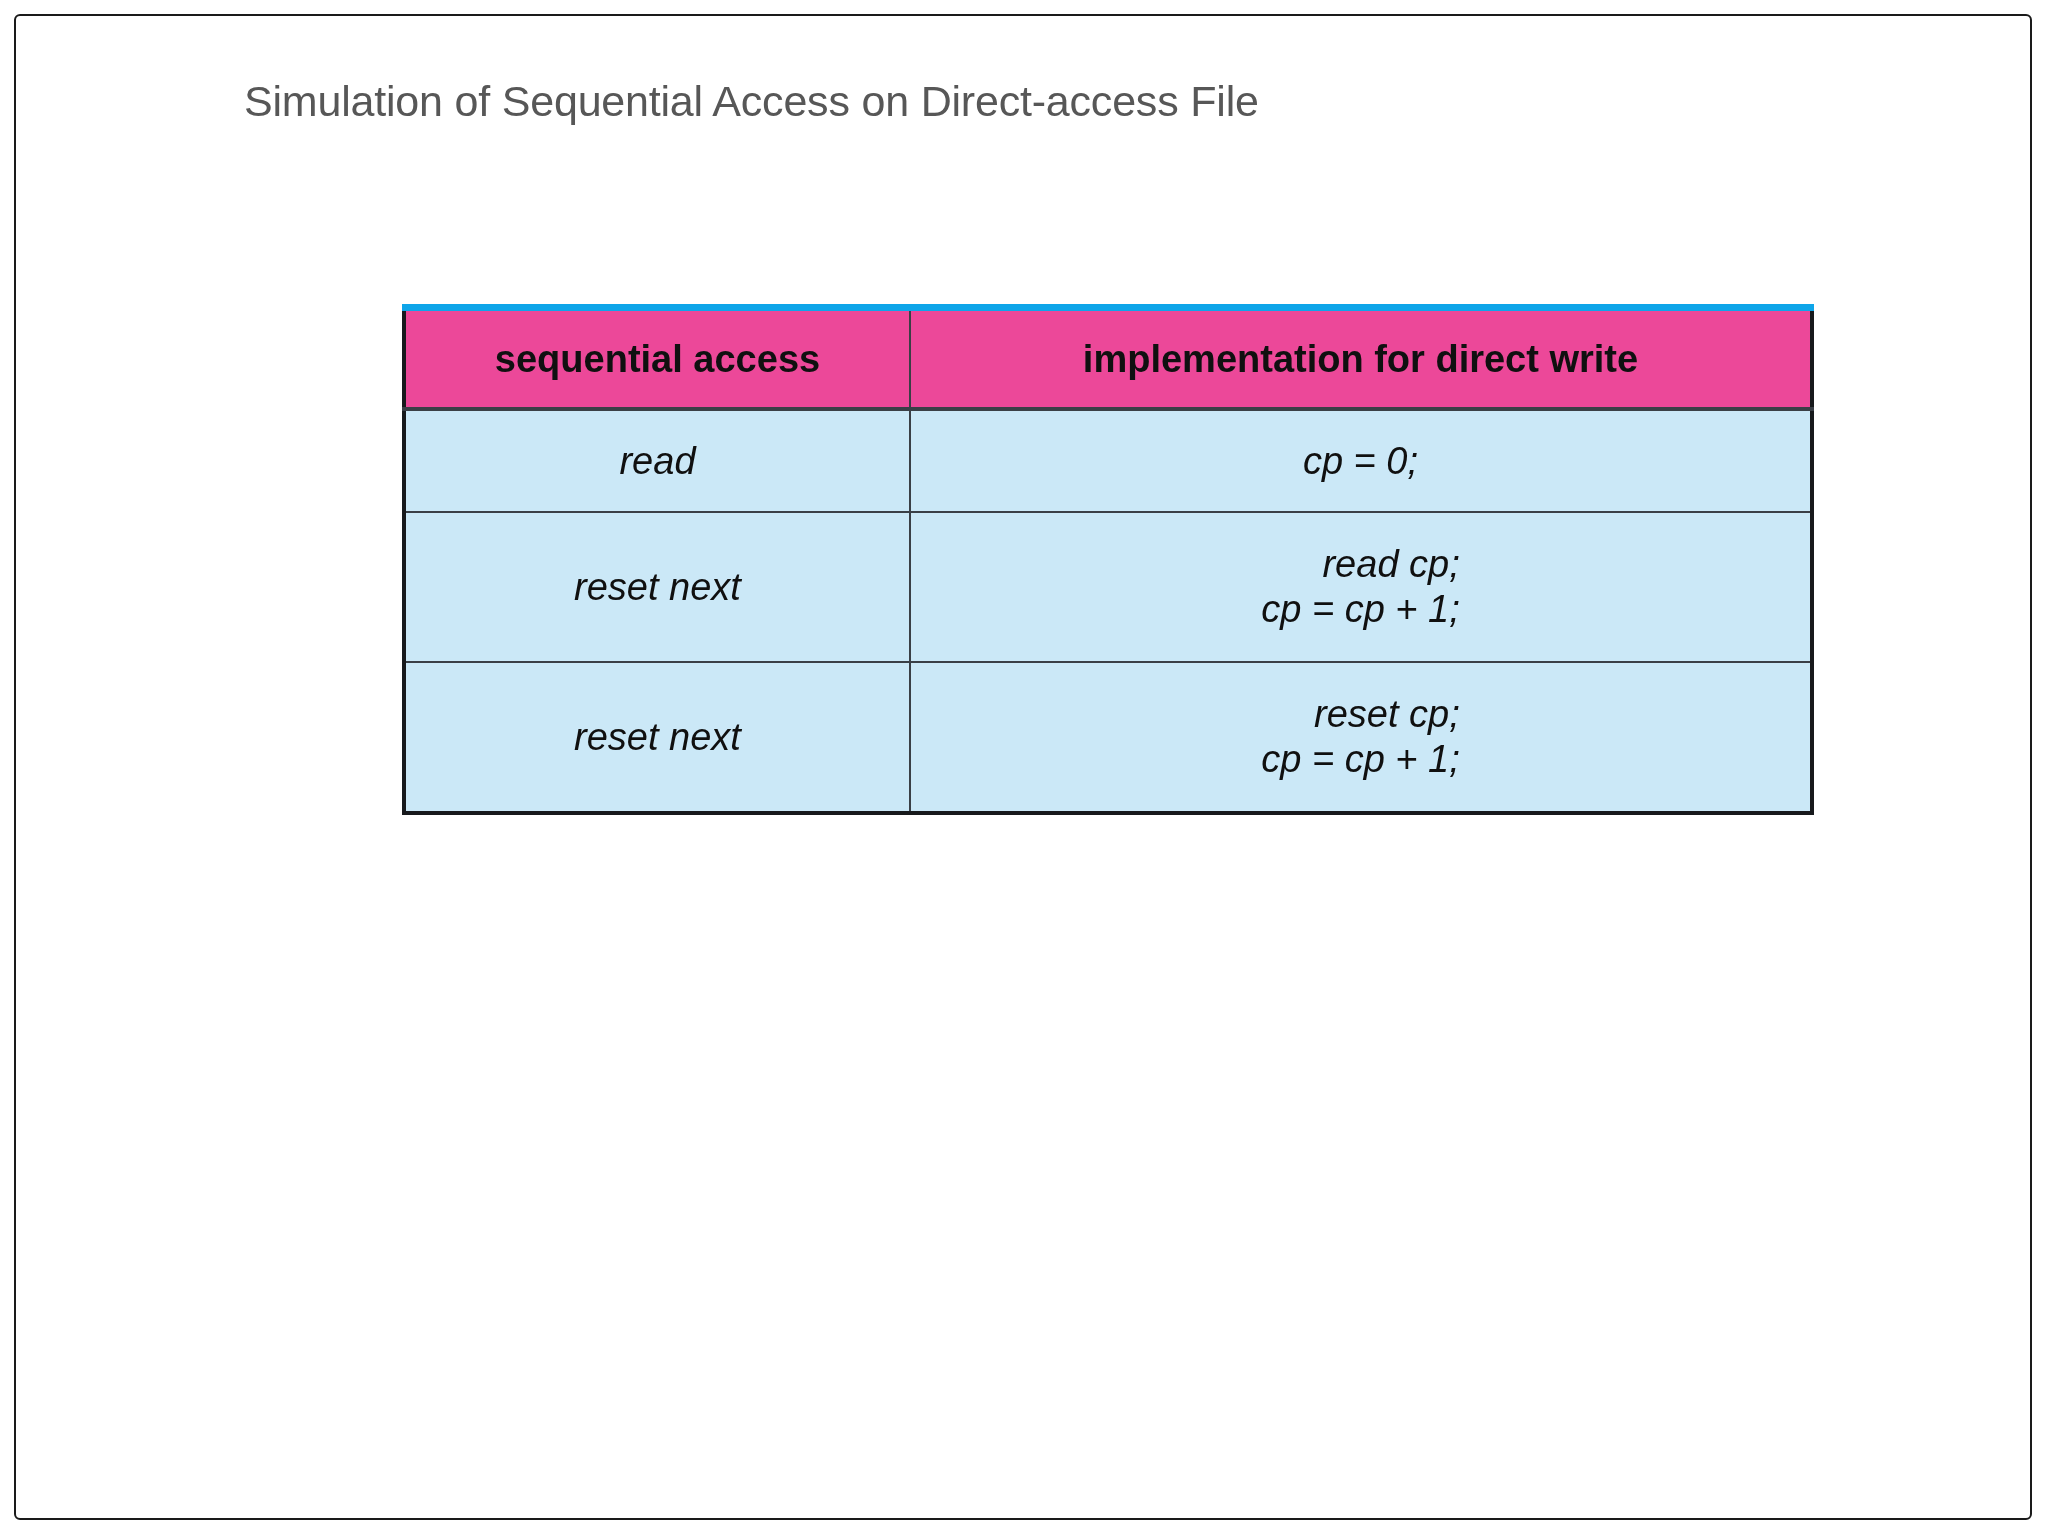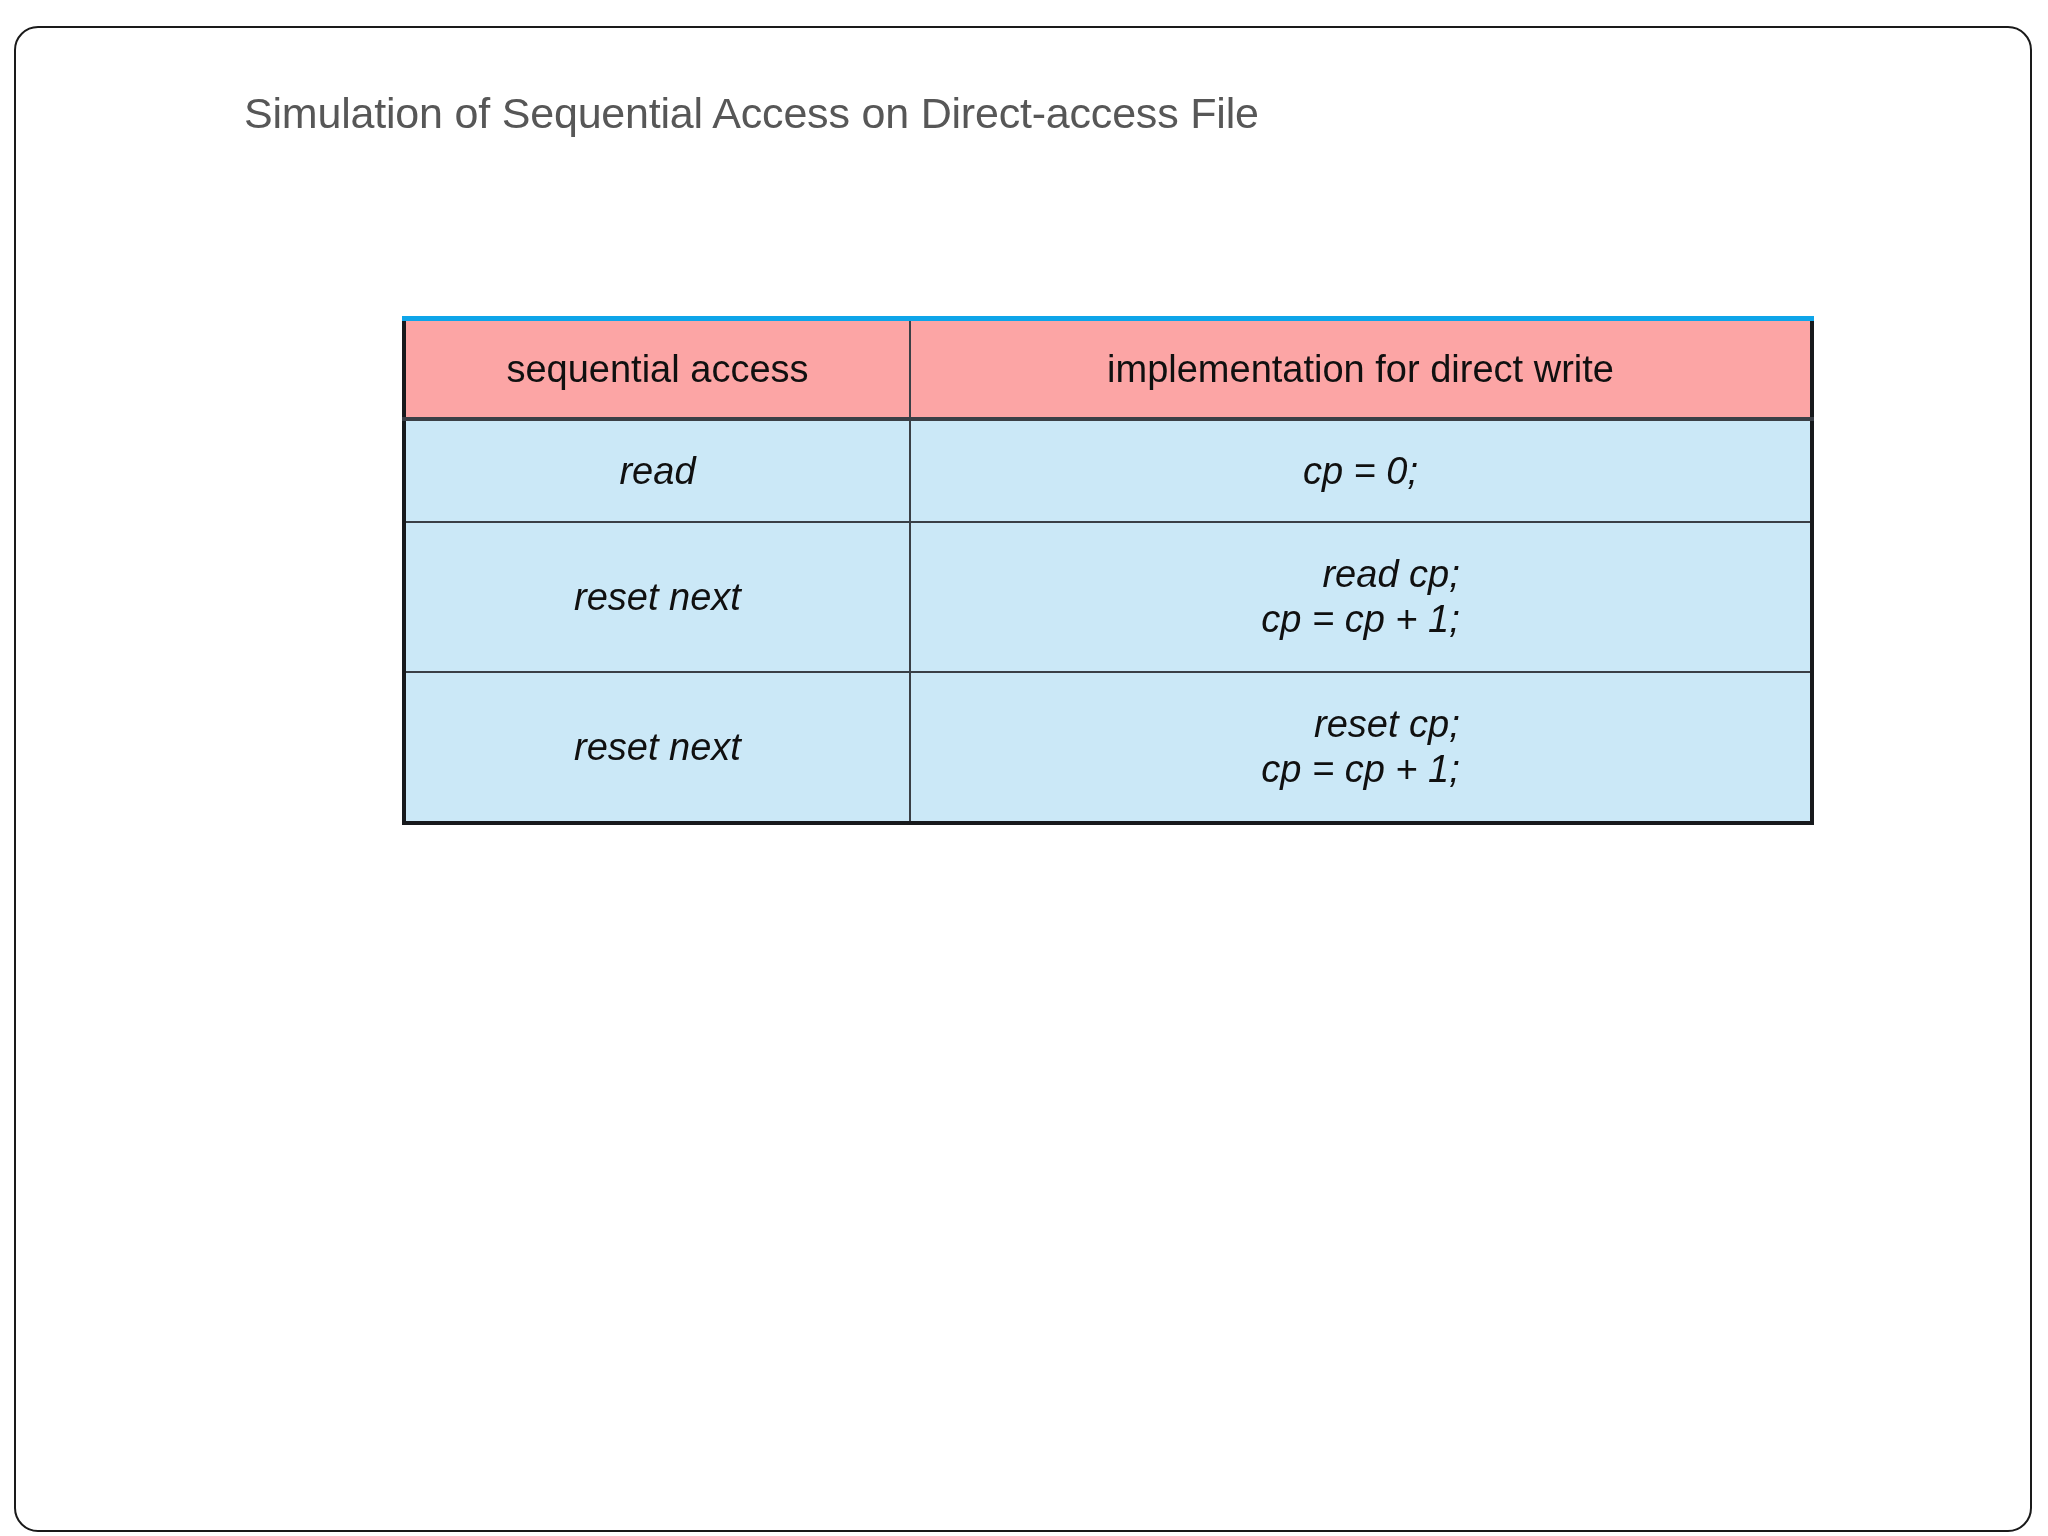--- a/index.html
+++ b/index.html
@@ -10,27 +10,27 @@
   body {
     width: 2048px;
     height: 1536px;
     font-family: "Liberation Sans", sans-serif;
     overflow: hidden;
   }
 
   .slide {
     position: absolute;
     left: 14px;
-    top: 26px;
+    top: 14px;
     width: 2018px;
     height: 1506px;
     box-sizing: border-box;
     background: #ffffff;
     border: 2px solid #1a1a1a;
-    border-radius: 24px;
+    border-radius: 6px;
   }
 
   .slide-title {
     position: absolute;
     left: 228px;
     top: 62px;
     font-size: 43px;
     line-height: 1.1;
     color: #575757;
     font-weight: 400;
@@ -58,26 +58,26 @@
   table.access-table th,
   table.access-table td {
     border: 2px solid #3a3f46;
     text-align: center;
     vertical-align: middle;
     padding: 0;
     color: #101010;
   }
 
   table.access-table thead th {
-    background: #fca5a5;
-    font-weight: 400;
+    background: #ec4899;
+    font-weight: 700;
     font-size: 38px;
     height: 96px;
     border-bottom: 4px solid #3a3f46;
-    border-top: 5px solid #0ea5e9;
+    border-top: 7px solid #0ea5e9;
   }
   table.access-table thead th.first { border-left: 4px solid #17191c; }
   table.access-table thead th.second { border-right: 4px solid #17191c; }
 
   table.access-table tbody td {
     background: #cbe8f7;
     font-size: 38px;
     font-style: italic;
   }
   table.access-table tbody tr td.label-cell { padding: 0; }

